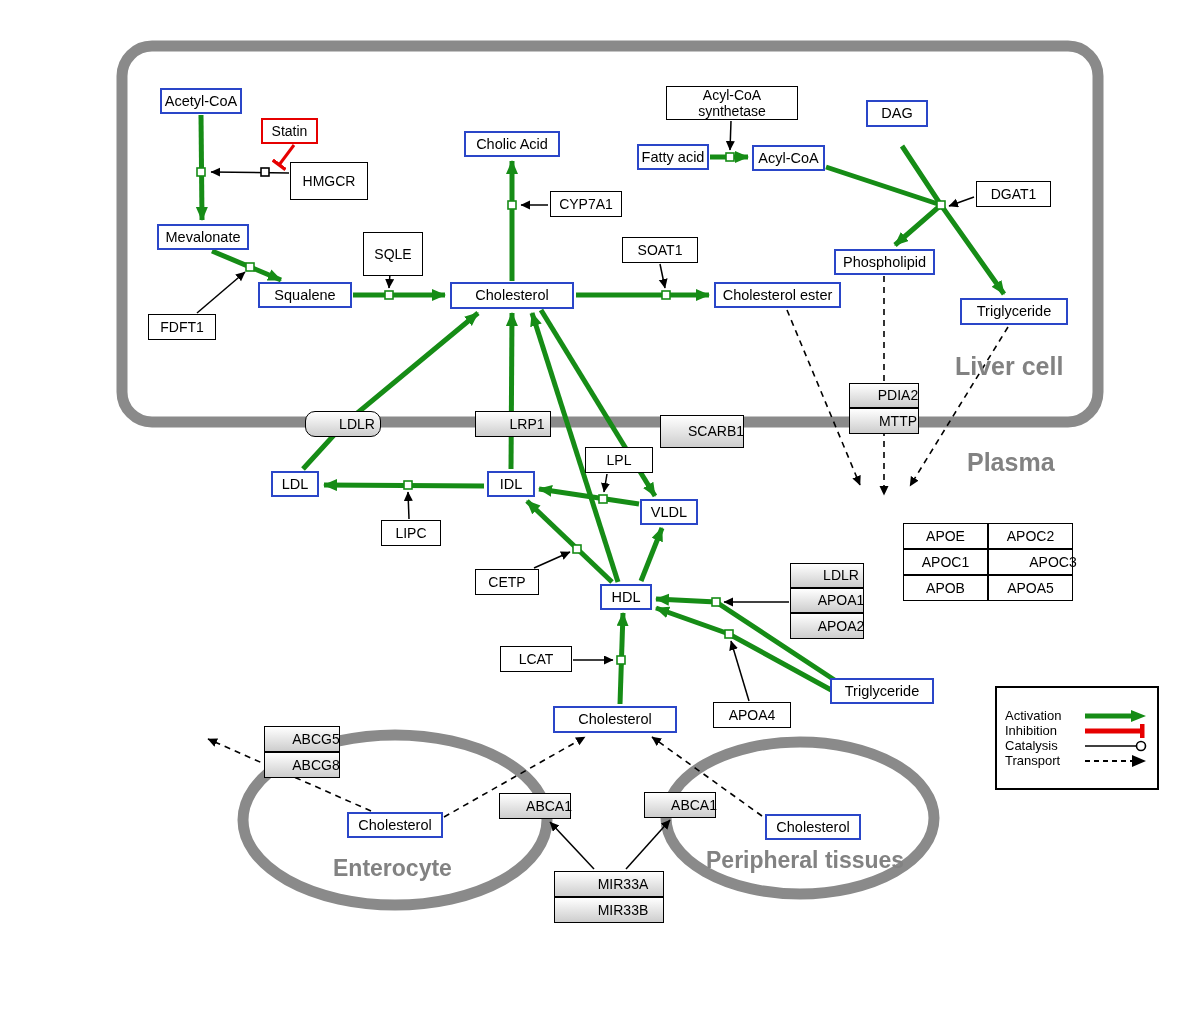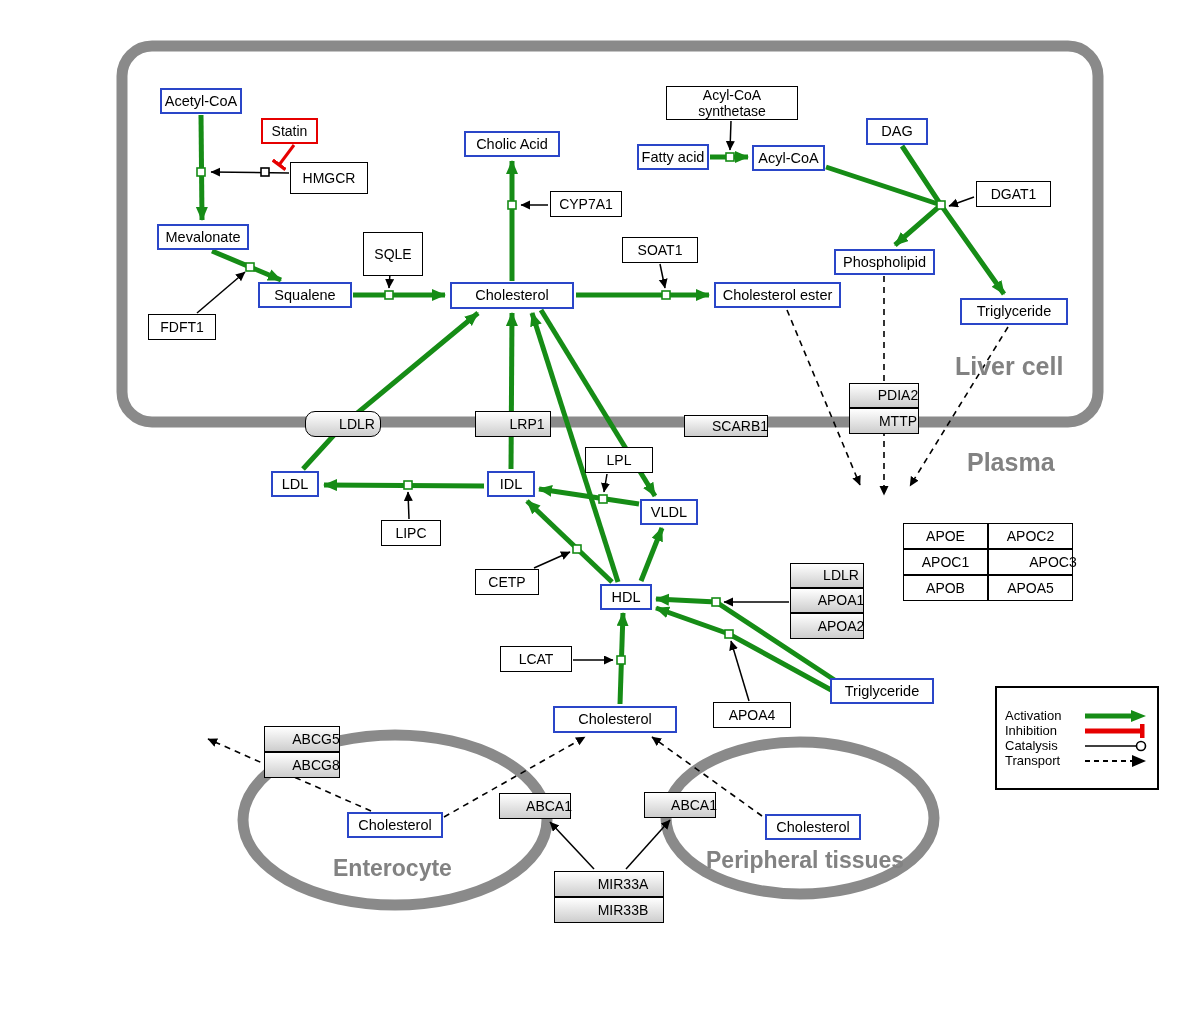--- a/index.html
+++ b/index.html
@@ -109,41 +109,41 @@
         <rect x="573" y="545" width="8" height="8" class="junction"></rect>
         <rect x="617" y="656" width="8" height="8" class="junction"></rect>
         <rect x="725" y="630" width="8" height="8" class="junction"></rect>
         <rect x="712" y="598" width="8" height="8" class="junction"></rect>
       </g>
   </svg>
 
   <div id="nodes-layer">
       <div class="node metabolite" style="left: 160px; top: 88px; width: 82px; height: 26px;">Acetyl-CoA</div>
       <div class="node inhibitor" style="left: 261px; top: 118px; width: 57px; height: 26px;">Statin</div>
-      <div class="node enzyme" style="left: 290px; top: 162px; width: 78px; height: 32px;">HMGCR</div>
+      <div class="node enzyme" style="left: 290px; top: 162px; width: 78px; height: 38px;">HMGCR</div>
       <div class="node metabolite" style="left: 157px; top: 224px; width: 92px; height: 26px;">Mevalonate</div>
       <div class="node enzyme" style="left: 148px; top: 314px; width: 68px; height: 26px;">FDFT1</div>
       <div class="node metabolite" style="left: 258px; top: 282px; width: 94px; height: 26px;">Squalene</div>
       <div class="node enzyme" style="left: 363px; top: 232px; width: 60px; height: 44px;">SQLE</div>
       <div class="node metabolite" style="left: 450px; top: 282px; width: 124px; height: 27px;">Cholesterol</div>
       <div class="node metabolite" style="left: 464px; top: 131px; width: 96px; height: 26px;">Cholic Acid</div>
       <div class="node enzyme" style="left: 550px; top: 191px; width: 72px; height: 26px;">CYP7A1</div>
       <div class="node enzyme" style="left: 622px; top: 237px; width: 76px; height: 26px;">SOAT1</div>
       <div class="node metabolite" style="left: 714px; top: 282px; width: 127px; height: 26px;">Cholesterol ester</div>
       <div class="node metabolite" style="left: 637px; top: 144px; width: 72px; height: 26px;">Fatty acid</div>
       <div class="node enzyme" style="left: 666px; top: 86px; width: 132px; height: 34px;">Acyl-CoA
 synthetase</div>
       <div class="node metabolite" style="left: 752px; top: 145px; width: 73px; height: 26px;">Acyl-CoA</div>
-      <div class="node metabolite" style="left: 866px; top: 118px; width: 62px; height: 27px;">DAG</div>
+      <div class="node metabolite" style="left: 866px; top: 100px; width: 62px; height: 27px;">DAG</div>
       <div class="node enzyme" style="left: 976px; top: 181px; width: 75px; height: 26px;">DGAT1</div>
       <div class="node metabolite" style="left: 834px; top: 249px; width: 101px; height: 26px;">Phospholipid</div>
       <div class="node metabolite" style="left: 960px; top: 298px; width: 108px; height: 27px;">Triglyceride</div>
       <div class="node carrier" style="left: 305px; top: 411px; width: 76px; height: 26px; border-radius: 10px;">LDLR</div>
       <div class="node carrier" style="left: 475px; top: 411px; width: 76px; height: 26px;">LRP1</div>
-      <div class="node carrier" style="left: 684px; top: 415px; width: 84px; height: 22px;">SCARB1</div>
+      <div class="node carrier" style="left: 660px; top: 415px; width: 84px; height: 33px;">SCARB1</div>
       <div class="node carrier" style="left: 849px; top: 383px; width: 70px; height: 25px;">PDIA2</div>
       <div class="node carrier" style="left: 849px; top: 408px; width: 70px; height: 26px;">MTTP</div>
       <div class="node metabolite" style="left: 271px; top: 471px; width: 48px; height: 26px;">LDL</div>
       <div class="node metabolite" style="left: 487px; top: 471px; width: 48px; height: 26px;">IDL</div>
       <div class="node metabolite" style="left: 640px; top: 499px; width: 58px; height: 26px;">VLDL</div>
       <div class="node enzyme" style="left: 585px; top: 447px; width: 68px; height: 26px;">LPL</div>
       <div class="node enzyme" style="left: 381px; top: 520px; width: 60px; height: 26px;">LIPC</div>
       <div class="node enzyme" style="left: 475px; top: 569px; width: 64px; height: 26px;">CETP</div>
       <div class="node metabolite" style="left: 600px; top: 584px; width: 52px; height: 26px;">HDL</div>
       <div class="node enzyme" style="left: 500px; top: 646px; width: 72px; height: 26px;">LCAT</div>

